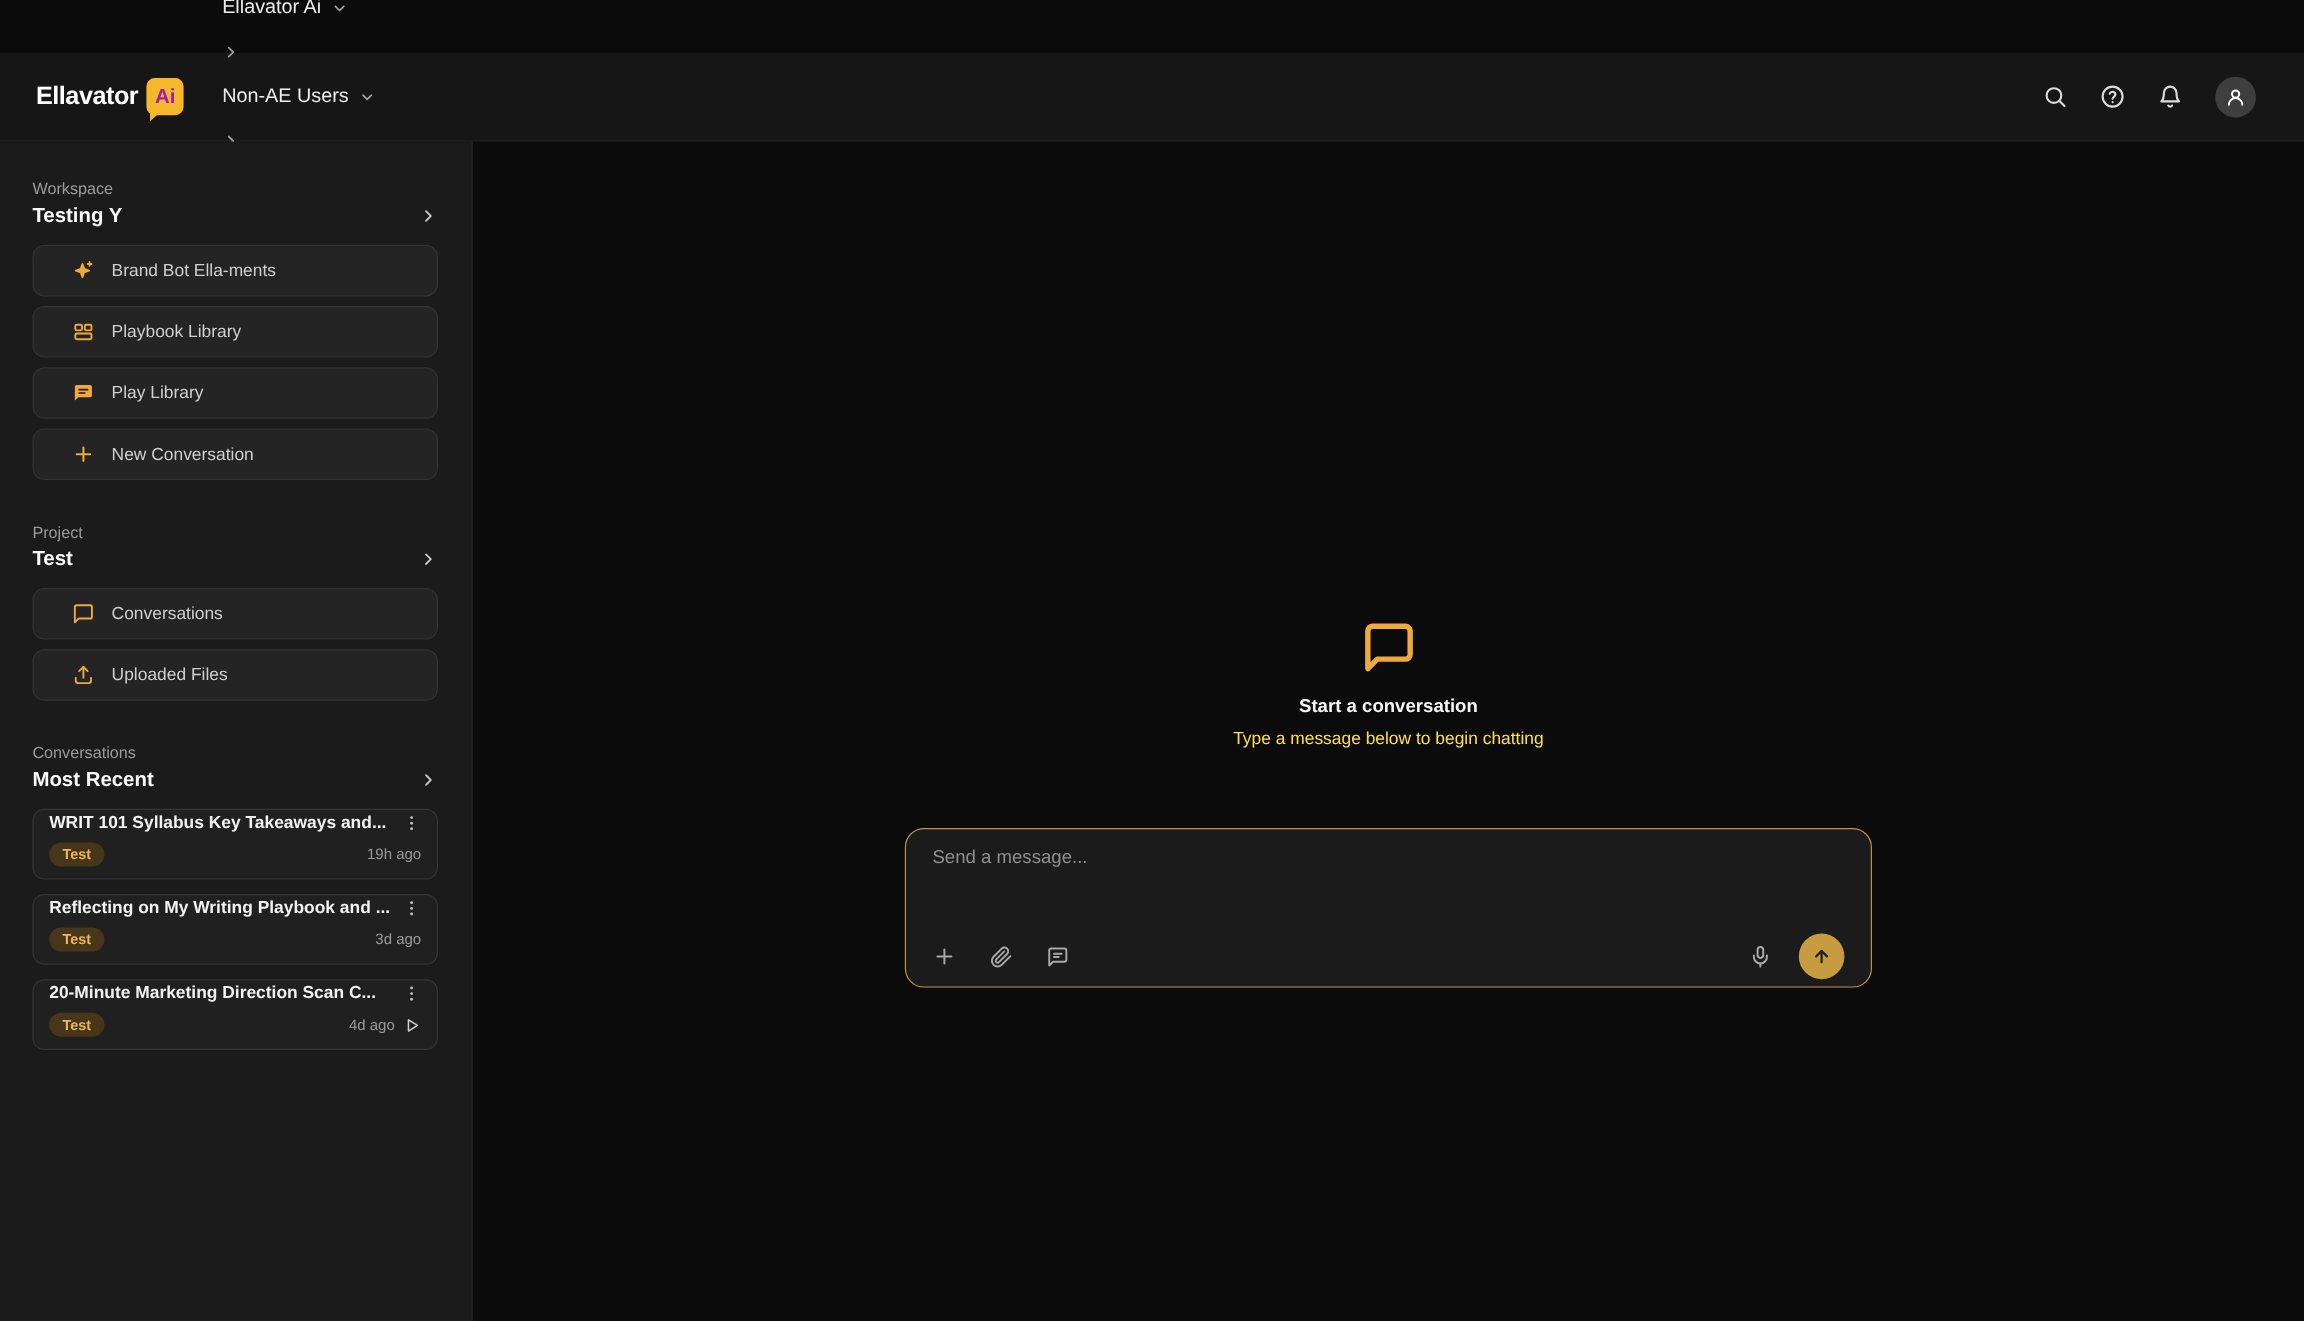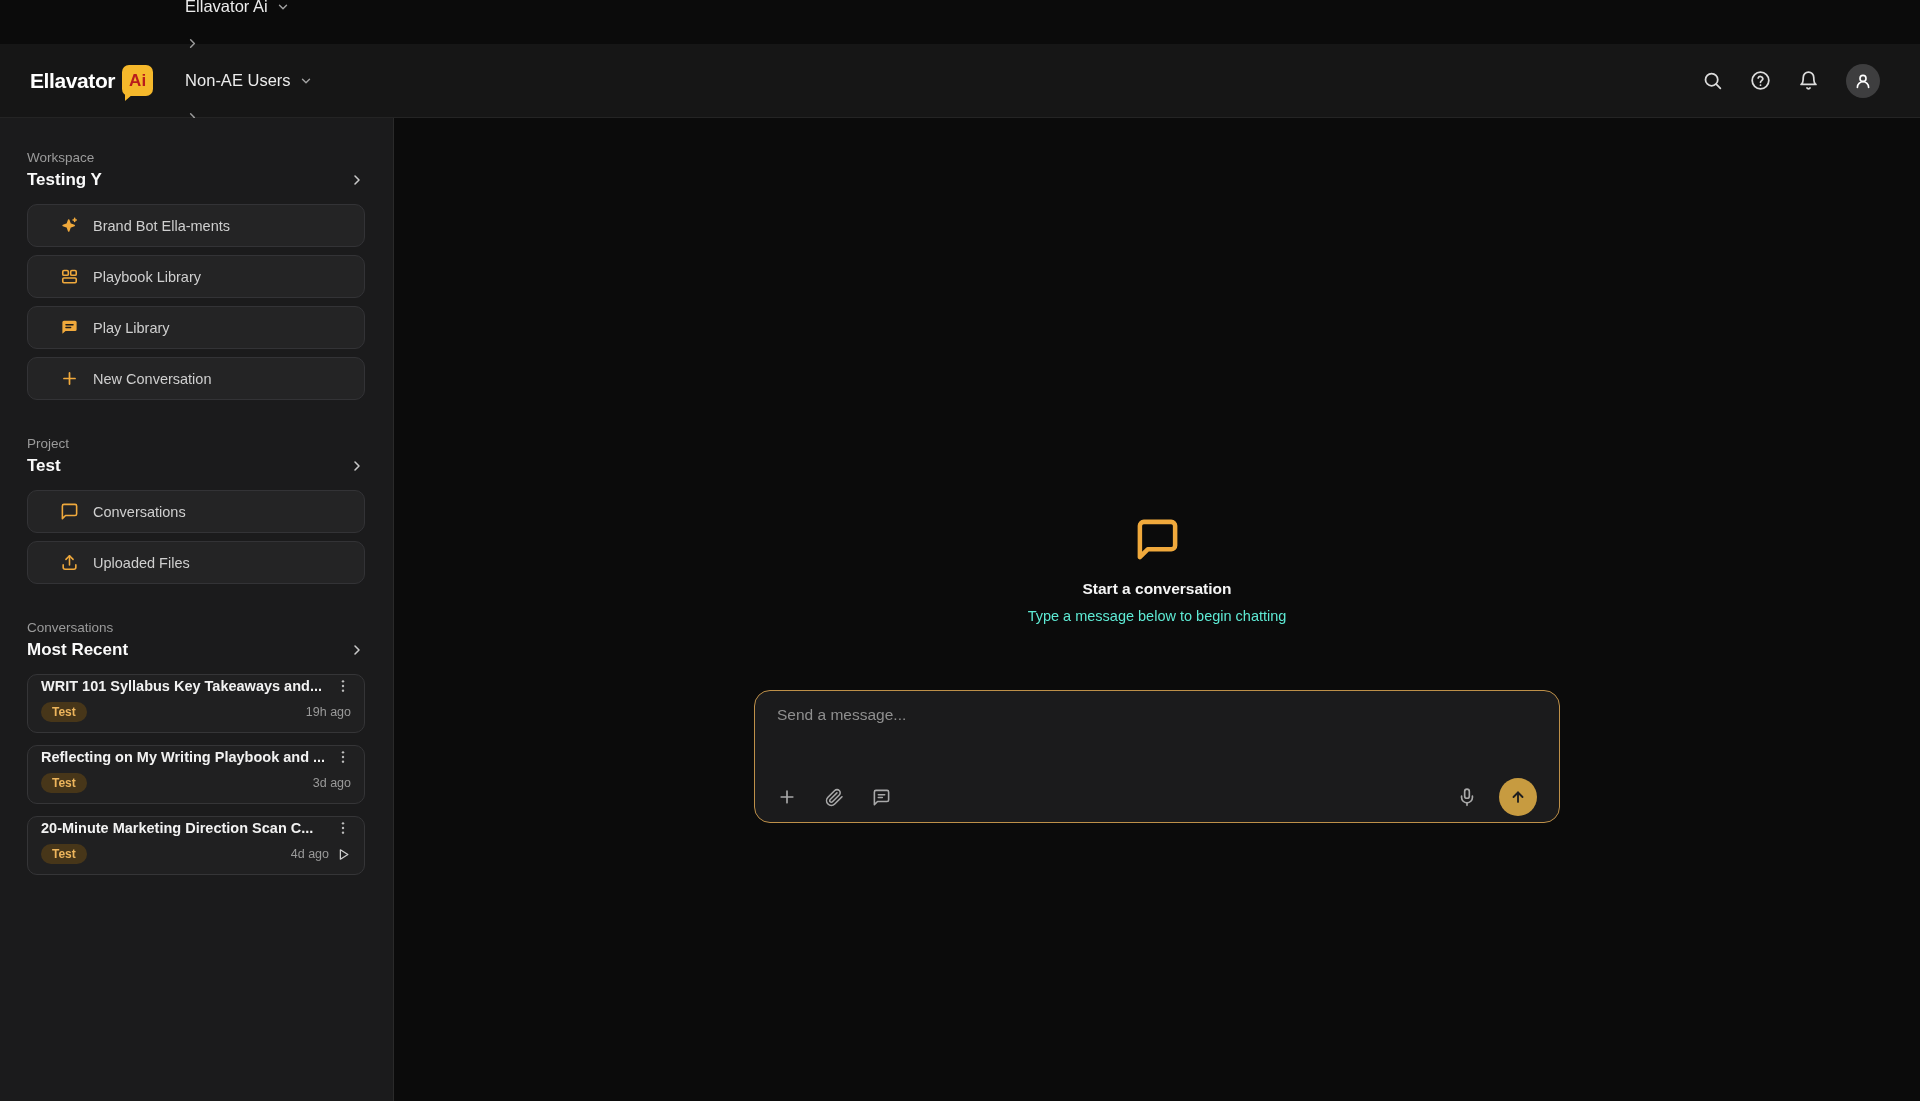--- a/index.html
+++ b/index.html
@@ -16,21 +16,21 @@
   }
   *{margin:0;padding:0;box-sizing:border-box;}
   html,body{width:1920px;height:1101px;overflow:hidden;}
   body{background:var(--main-bg);font-family:"Liberation Sans","DejaVu Sans",sans-serif;color:#eee;}
   svg{display:block;}
 
   
   .topbar{height:74px;background:var(--topbar-bg);border-bottom:1px solid #242424;display:flex;align-items:center;padding:0 40px 0 30px;margin-top:44px;}
   .logo{display:flex;align-items:center;gap:7px;cursor:pointer;}
   .logo-text{font-size:21px;font-weight:700;color:#fff;letter-spacing:-0.4px;}
-  .logo-badge{width:31px;height:31px;background:var(--brand-yellow);border-radius:7px;color:#b91c1c;font-weight:800;font-size:17px;display:flex;align-items:center;justify-content:center;position:relative;}
+  .logo-badge{width:31px;height:31px;background:var(--brand-yellow);border-radius:7px;color:#a21caf;font-weight:800;font-size:17px;display:flex;align-items:center;justify-content:center;position:relative;}
   .logo-badge::after{content:'';position:absolute;left:3px;bottom:-5px;width:0;height:0;border-top:7px solid var(--brand-yellow);border-right:8px solid transparent;}
   .breadcrumb{display:flex;align-items:flex-start;margin-left:32px;gap:20px;flex-direction:column;}
   .crumb{display:flex;align-items:center;gap:8px;font-size:16.5px;color:#ECECEC;cursor:pointer;}
   .crumb .caret{color:#A3A3A3;}
   .crumb-sep{color:#9A9A9A;}
   .topbar-right{margin-left:auto;display:flex;align-items:center;gap:27px;}
   .tb-icon{color:#DCDCDC;cursor:pointer;background:none;border:none;}
   .avatar{width:34px;height:34px;border-radius:50%;background:#3E3E3F;display:flex;align-items:center;justify-content:center;color:#fff;cursor:pointer;border:none;}
 
   
@@ -54,21 +54,21 @@
   .convo-bottom{display:flex;align-items:center;justify-content:space-between;margin-top:8px;}
   .badge{background:var(--badge-bg);color:var(--badge-text);font-size:12px;font-weight:700;padding:3px 11px;border-radius:999px;}
   .time-wrap{display:flex;align-items:center;gap:7px;color:#9A9A9A;font-size:12.5px;}
   .play-ic{color:#CFCFCF;cursor:pointer;}
   .collapse-btn{position:absolute;right:9px;bottom:9px;color:#E9E9E9;background:none;border:none;cursor:pointer;padding:2px;}
 
   
   .empty-state{position:absolute;top:398px;left:0;right:0;display:flex;flex-direction:column;align-items:center;}
   .empty-icon{color:var(--accent-amber);}
   .empty-title{margin-top:17px;font-size:15.5px;font-weight:700;color:#F5F5F5;}
-  .empty-sub{margin-top:10px;font-size:14.5px;color:#5eead4;}
+  .empty-sub{margin-top:10px;font-size:14.5px;color:#fde047;}
 
   .composer{position:absolute;top:572px;left:50%;transform:translateX(-50%);width:806px;height:133px;background:#1B1B1C;border:1.5px solid var(--composer-border);border-radius:16px;padding:15px 22px 6px;display:flex;flex-direction:column;justify-content:space-between;}
   .composer-input{background:transparent;border:none;outline:none;color:#E8E8E8;font-size:15.5px;font-family:inherit;width:100%;}
   .composer-input::placeholder{color:#8F8F8F;}
   .composer-bottom{display:flex;align-items:center;}
   .comp-ic{color:#A9A9A9;background:none;border:none;cursor:pointer;margin-right:28px;}
   .comp-right{margin-left:auto;display:flex;align-items:center;gap:22px;}
   .mic-btn{color:#A9A9A9;background:none;border:none;cursor:pointer;}
   .send-btn{width:38px;height:38px;border-radius:50%;background:var(--send-button);border:none;display:flex;align-items:center;justify-content:center;color:#1F1F1F;cursor:pointer;}
 </style>

